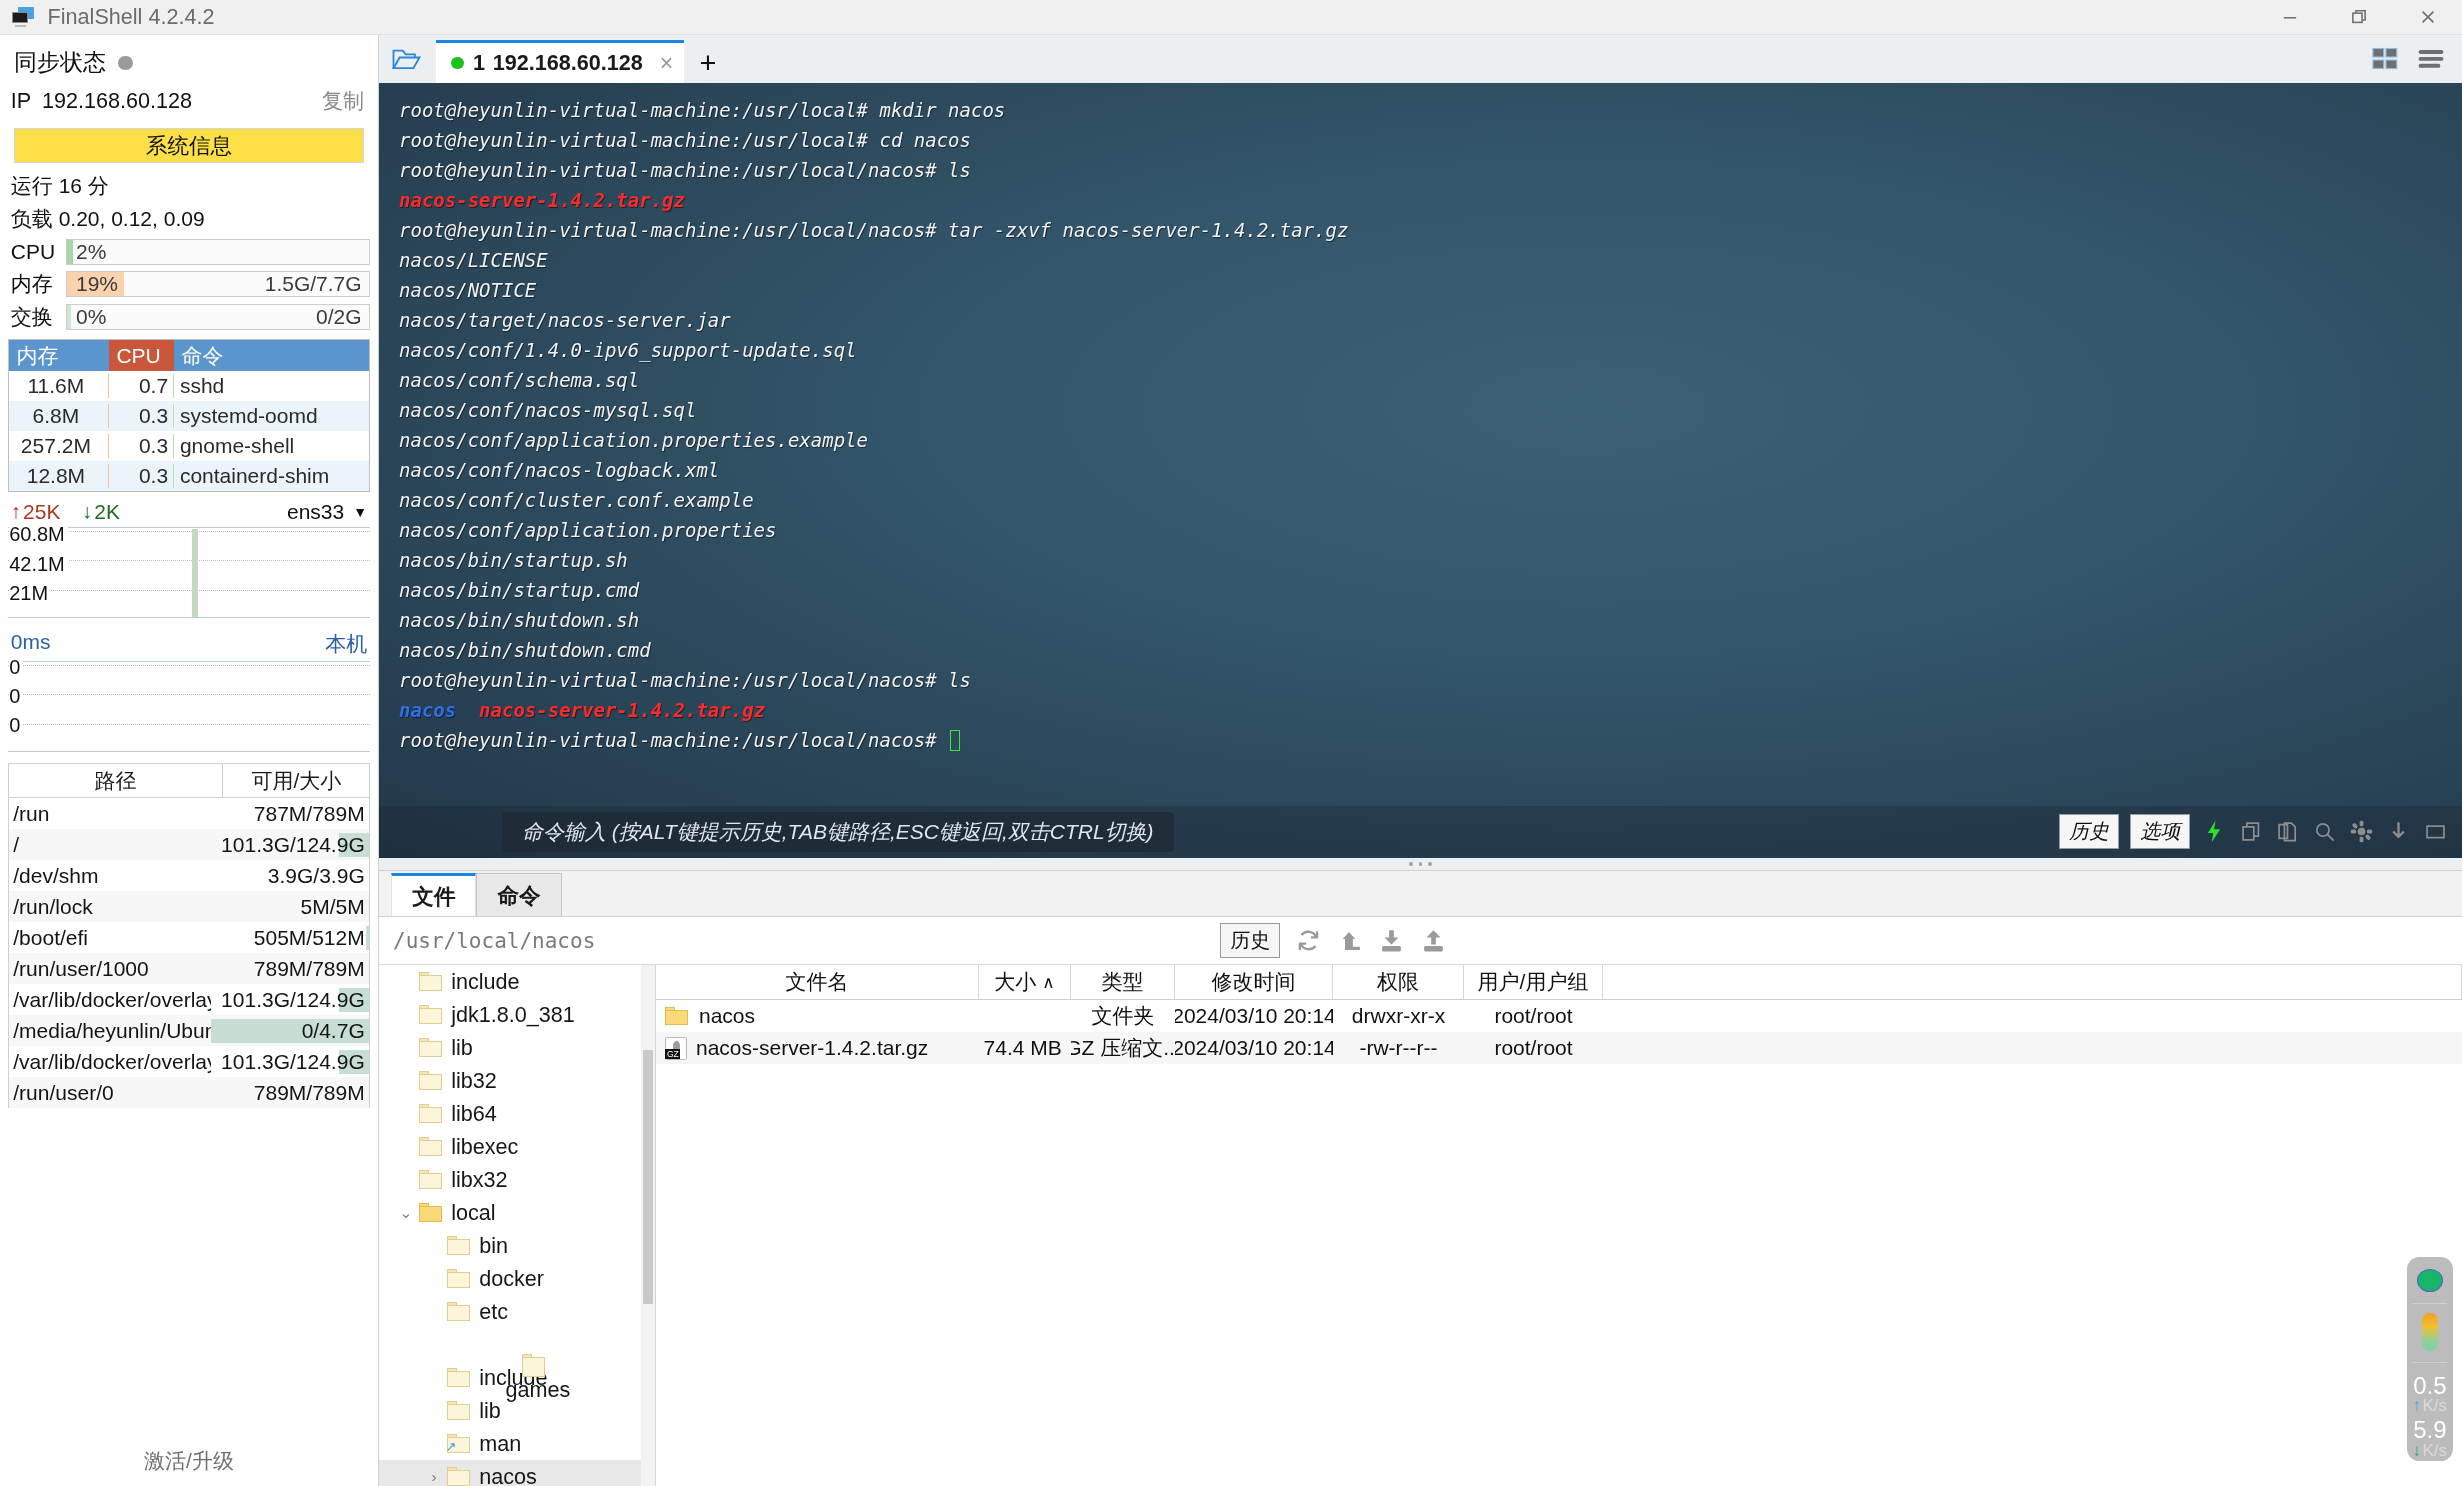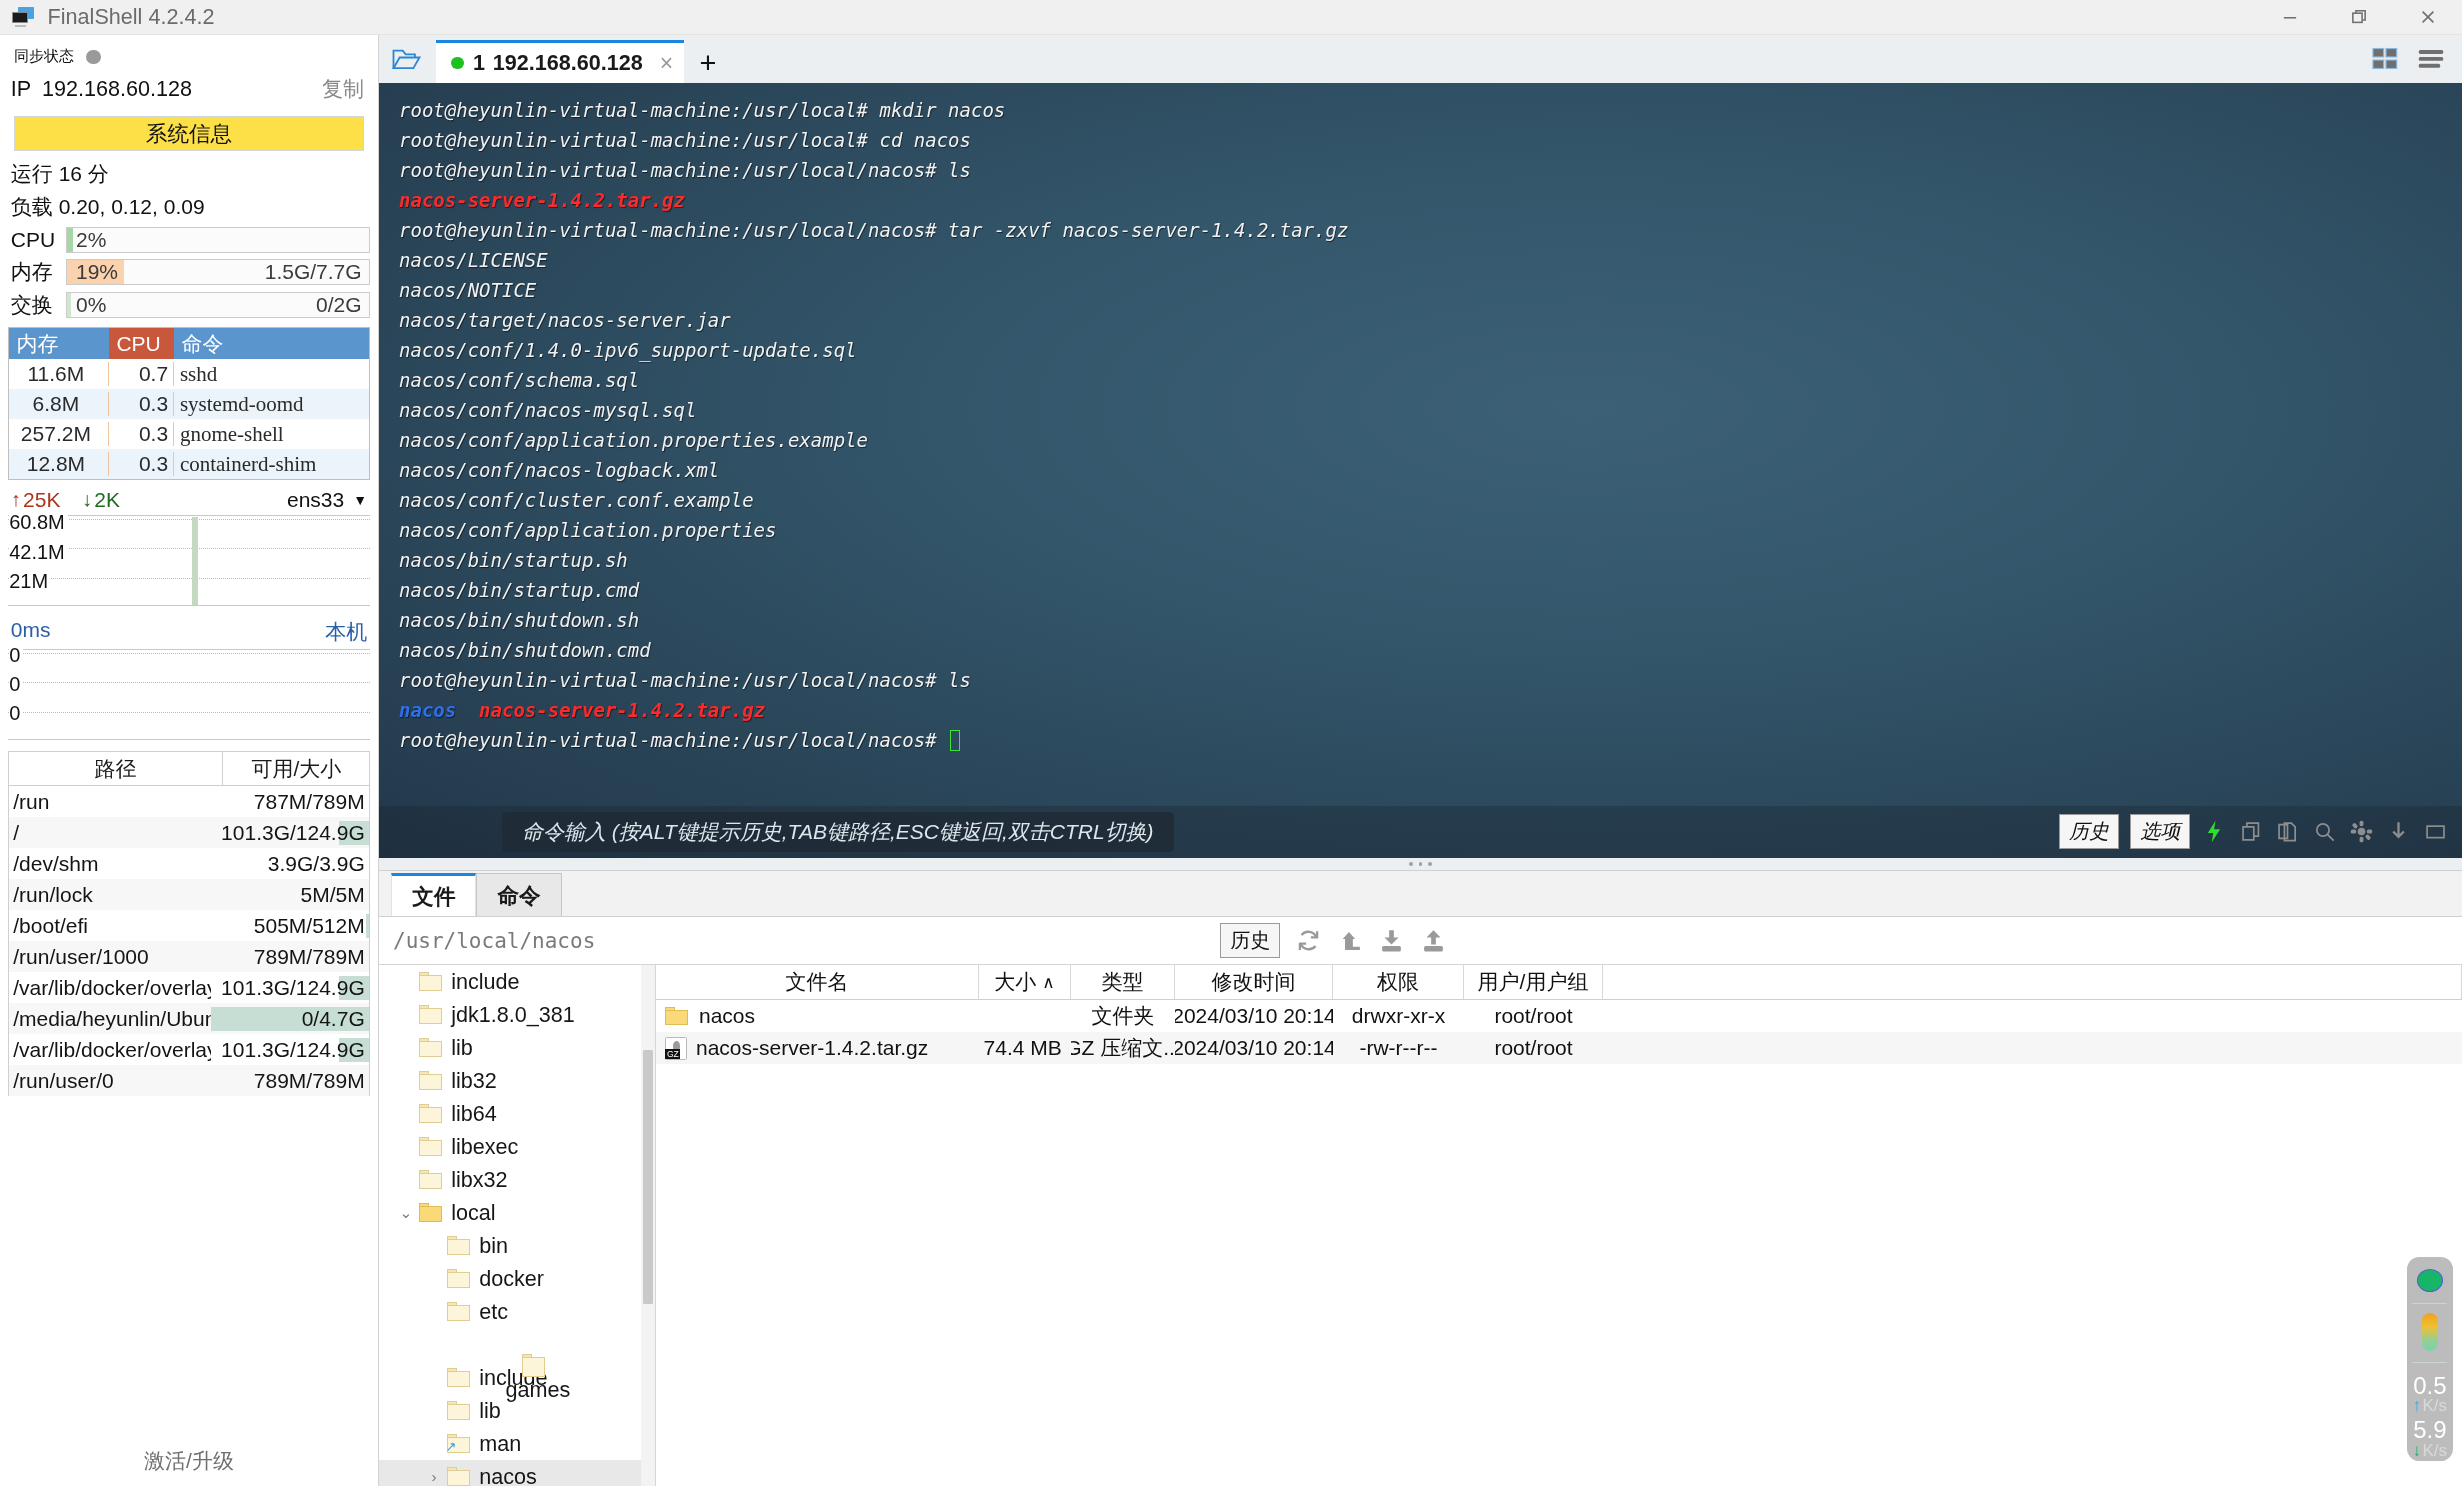--- a/index.html
+++ b/index.html
@@ -29,21 +29,21 @@
 
   
   .body-row { flex: 1; display: flex; min-height: 0; }
 
   
   .sidebar {
     width: 379px; flex: 0 0 379px; background: #ffffff; border-right: 0.8px solid #d2d2d2;
     display: flex; flex-direction: column; min-height: 0; position: relative;
   }
   .sync-row { display: flex; align-items: center; padding: 12.3px 14px 4.6px 14px; }
-  .sync-label { font-size: 15px; color: #111; }
+  .sync-label { font-size: 23px; color: #111; }
   .sync-dot { width: 14.6px; height: 14.6px; border-radius: 50%; background: #9a9a9a; margin-left: 12.3px; }
   .ip-row { display: flex; align-items: center; padding: 4.6px 14px 3.1px 10.8px; }
   .ip-key { font-size: 21.6px; color: #111; }
   .ip-val { font-size: 21.6px; color: #111; margin-left: 10.8px; }
   .ip-copy { margin-left: auto; font-size: 21px; color: #8a8a8a; }
   .sysinfo-btn {
     margin: 9.2px 14px 4.6px 14px; height: 35px; background: #fde047; border: 0.8px solid #cfd6dc;
     display: flex; align-items: center; justify-content: center; font-size: 21.6px; color: #111;
   }
   .uptime, .loadavg { padding: 4.6px 14px 0 10.8px; font-size: 21px; color: #111; }
@@ -64,21 +64,21 @@
   .proc-head { display: flex; height: 31px; }
   .proc-head .c { display: flex; align-items: center; color: #fff; font-size: 21px; }
   .proc-head .c1 { width: 100px; flex: 0 0 100px; background: #5b95cd; padding-left: 7.7px; }
   .proc-head .c2 { width: 65px; flex: 0 0 65px; background: #c8573c; padding-left: 7.7px; }
   .proc-head .c3 { flex: 1; background: #5b95cd; padding-left: 7.7px; }
   .proc-row { display: flex; height: 30px; align-items: center; font-size: 21px; color: #2a2a2a; }
   .proc-row:nth-child(odd) { background: #ffffff; }
   .proc-row:nth-child(even) { background: #eaf4fa; }
   .proc-row .m { width: 100px; flex: 0 0 100px; text-align: center; padding-right: 4.6px; border-right: 1.5px solid #f0c49a; }
   .proc-row .c { width: 65px; flex: 0 0 65px; text-align: right; padding-right: 4.6px; border-right: 1.5px solid #b9dcb4; }
-  .proc-row .n { flex: 1; padding-left: 6.2px; font-family: Liberation Serif, serif; }
+  .proc-row .n { flex: 1; padding-left: 6.2px; }
 
   
   .netgraph { margin: 7.7px 7.7px 0 7.7px; }
   .net-top { display: flex; align-items: center; font-size: 21px; padding: 0 3.1px 3.1px 3.1px; }
   .net-up { color: #a8381c; display: flex; align-items: center; }
   .net-down { color: #1f6b1f; display: flex; align-items: center; margin-left: 21.6px; }
   .net-arrow { font-size: 20px; margin-right: 2.3px; font-weight: bold; }
   .net-if { margin-left: auto; color: #111; display: flex; align-items: center; }
   .net-if .caret { margin-left: 9.2px; font-size: 14px; }
   .graph {

